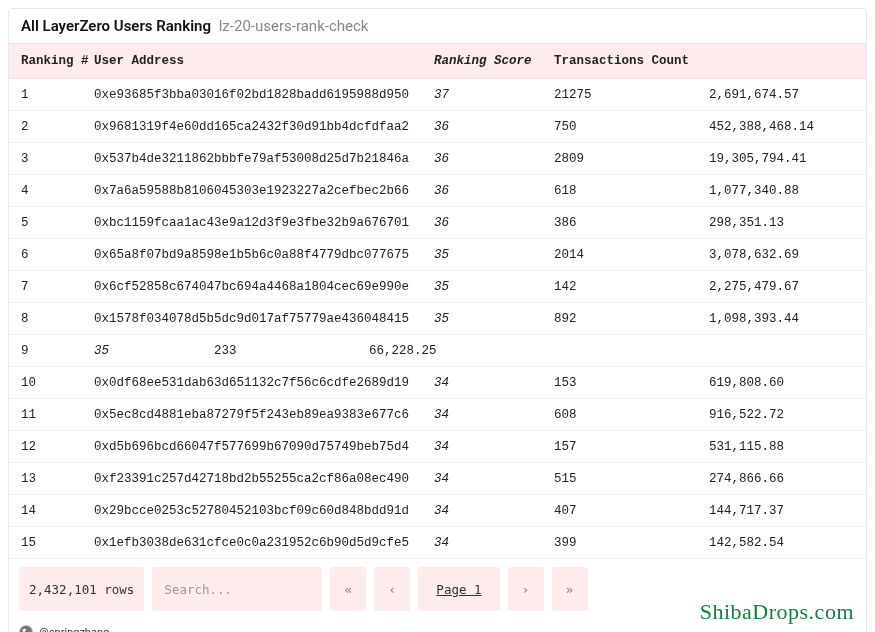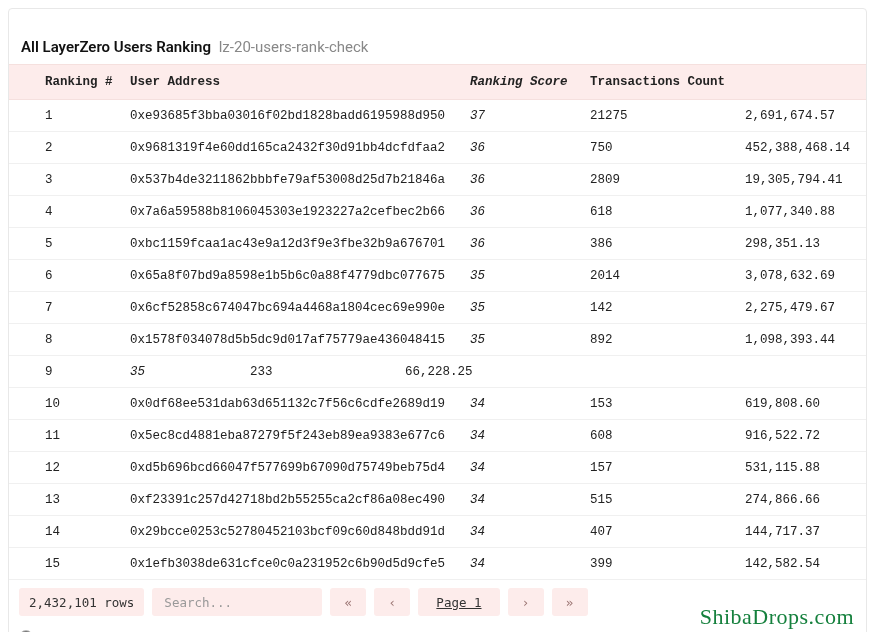--- a/index.html
+++ b/index.html
@@ -14,21 +14,20 @@
   .card {
     border: 1px solid #e8e8e8;
     border-radius: 4px;
     overflow: hidden;
     position: relative;
   }
   .title-row {
     padding: 8px 12px;
     font-size: 15px;
     background: #fff;
-    margin-top: 21px;
   }
   .title-main { font-weight: 600; color: #111; }
   .title-sub { color: #888; font-weight: 400; margin-left: 4px; }
   .thead, .trow {
     display: flex;
     align-items: center;
     padding: 0 12px;
     font-family: "SFMono-Regular", Menlo, Consolas, "Liberation Mono", monospace;
     font-size: 12.5px;
   }
@@ -37,37 +36,37 @@
     font-weight: 700;
     height: 36px;
     border-top: 1px solid #f5e0de;
     border-bottom: 1px solid #f5e0de;
   }
   .trow {
     height: 32px;
     border-bottom: 1px solid #f0f0f0;
     background: #fff;
   }
-  .c-rank   { width: 85px;  flex: none; margin-left: 24px; }
+  .c-rank   { width: 73px;  flex: none; }
   .c-addr   { width: 340px; flex: none; overflow: hidden; text-overflow: ellipsis; white-space: nowrap; }
   .c-score  { width: 120px; flex: none; font-style: italic; }
   .c-tx     { width: 155px; flex: none; }
   .c-amt    { flex: 1; }
   .footer {
     display: flex;
     align-items: center;
     gap: 8px;
     padding: 8px 10px;
     font-family: "SFMono-Regular", Menlo, Consolas, monospace;
     font-size: 12.5px;
   }
   .pill {
     background: #fdeceb;
     border-radius: 3px;
-    height: 28px;
+    height: 44px;
     display: flex;
     align-items: center;
     justify-content: center;
     padding: 0 12px;
     color: #333;
   }
   .rowcount { padding: 0 10px; }
   .search {
     width: 170px;
     color: #999;

